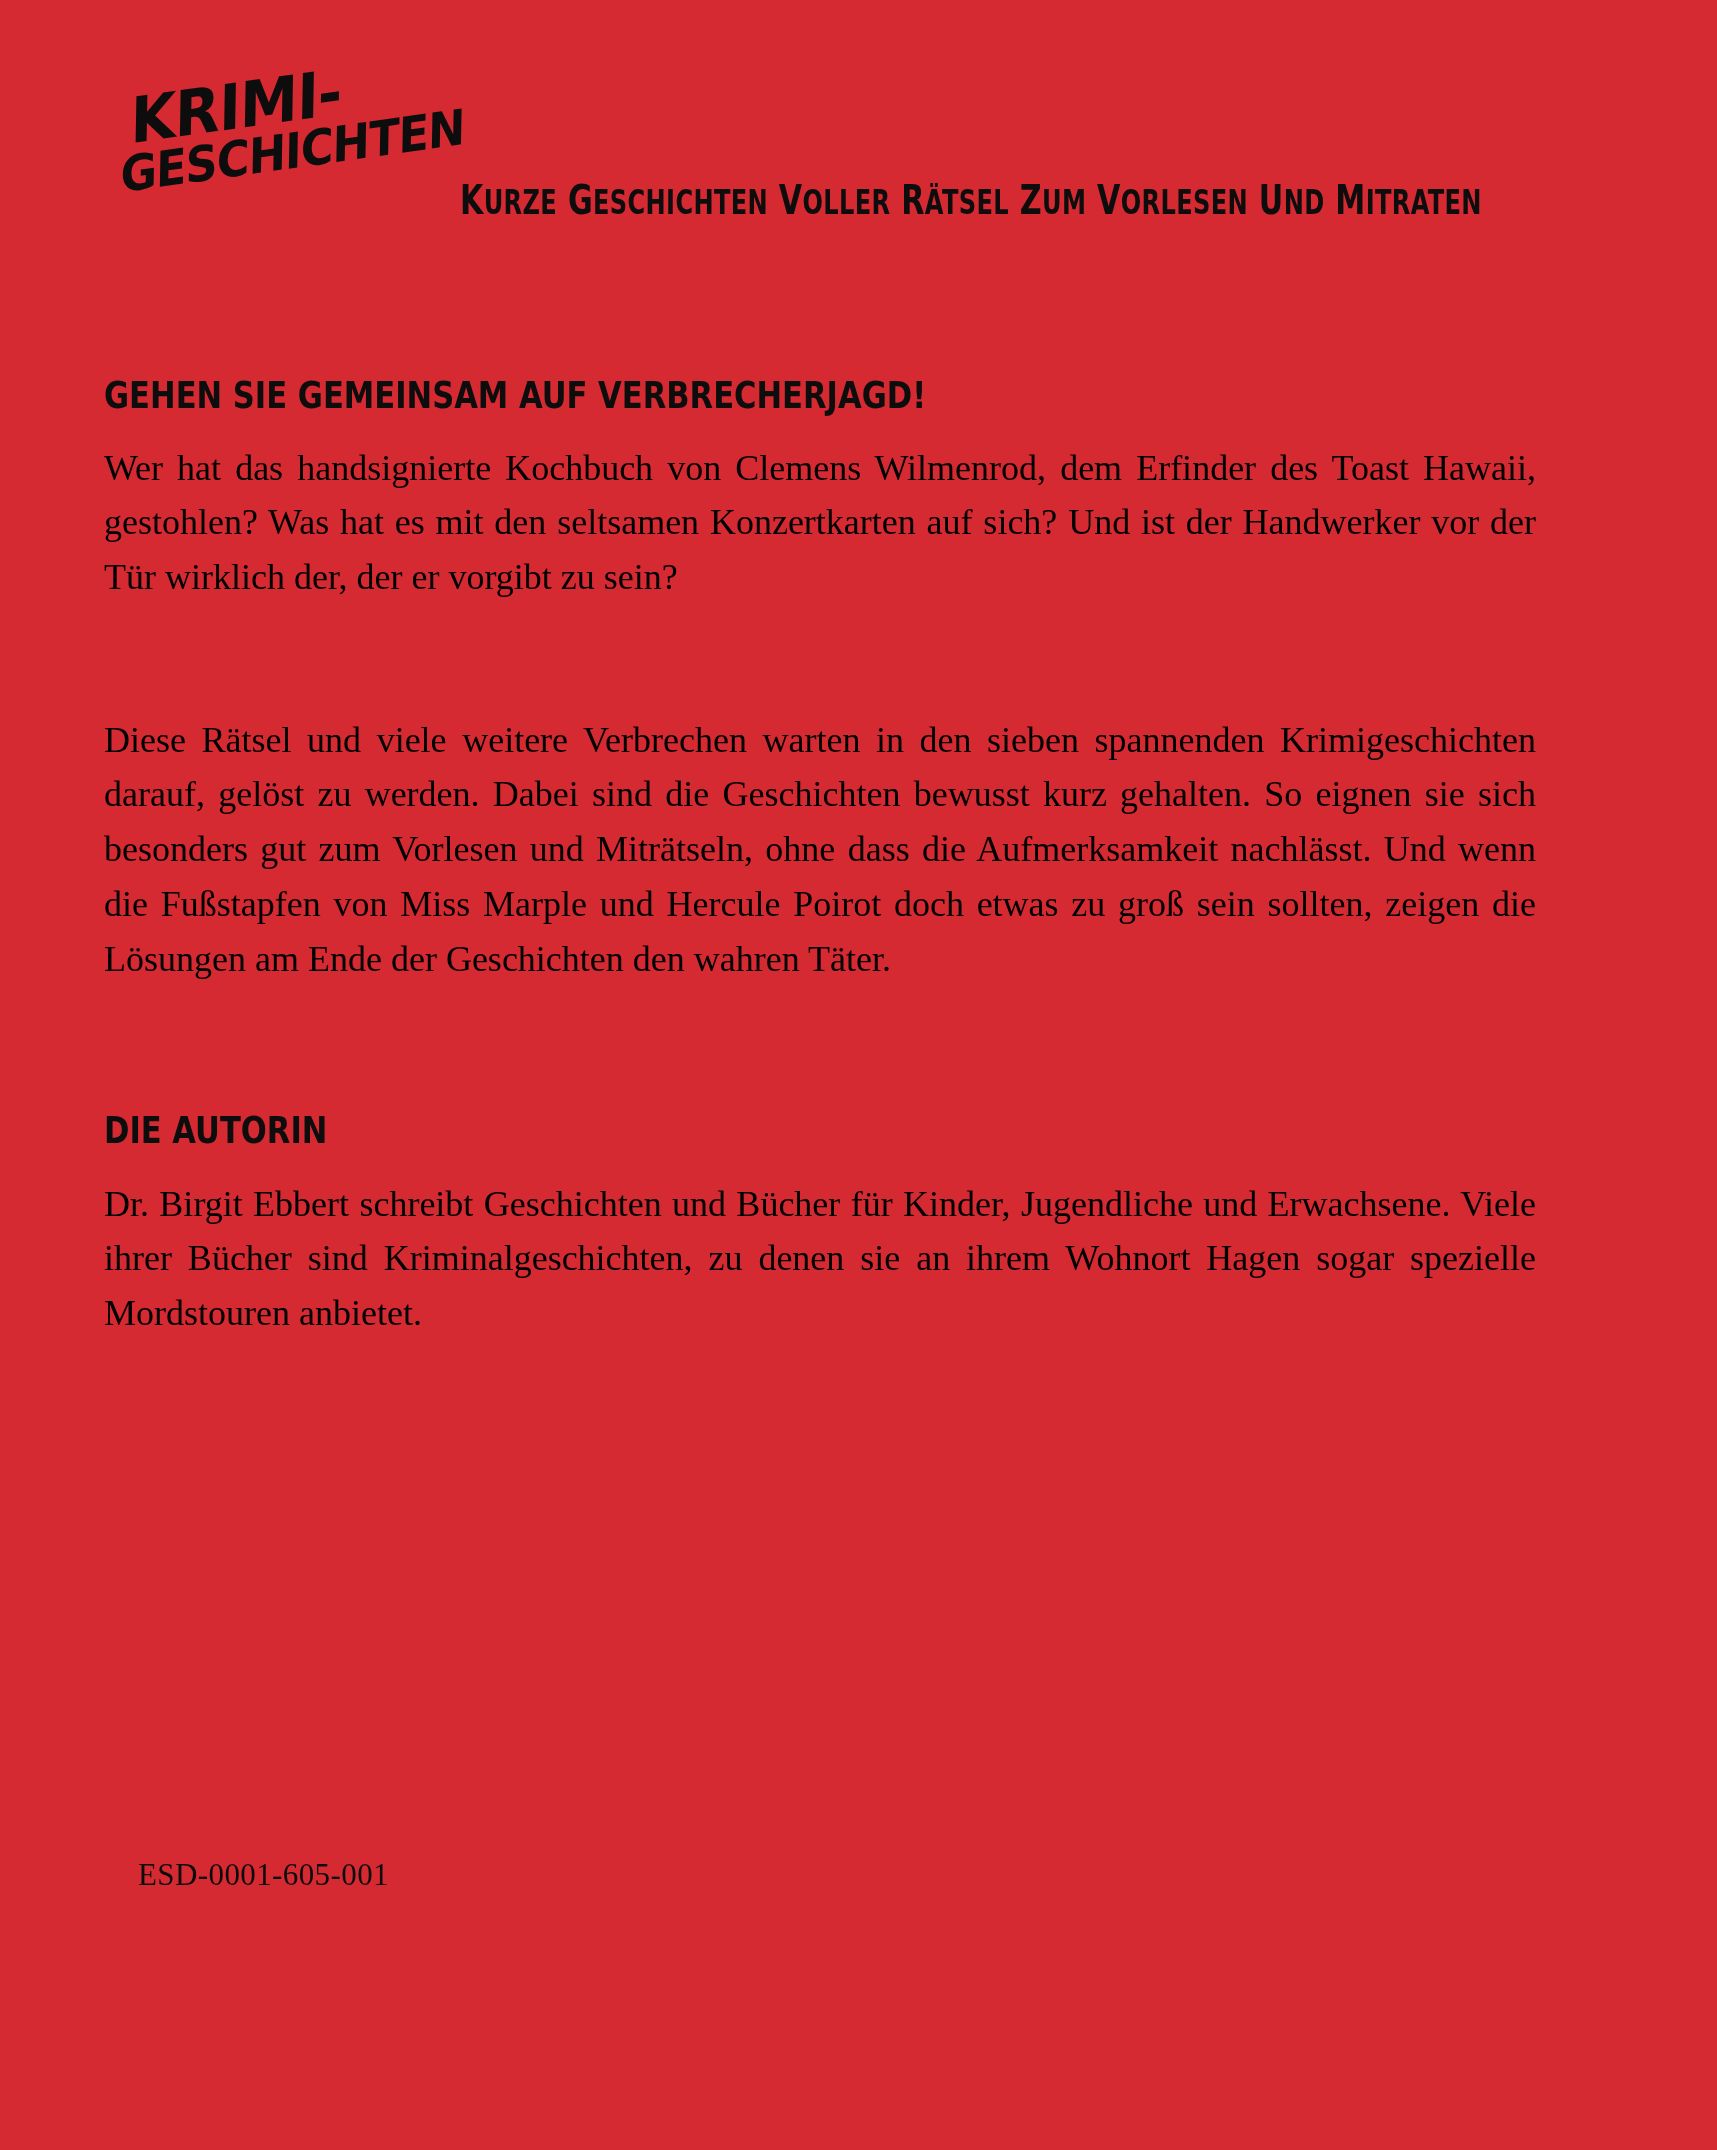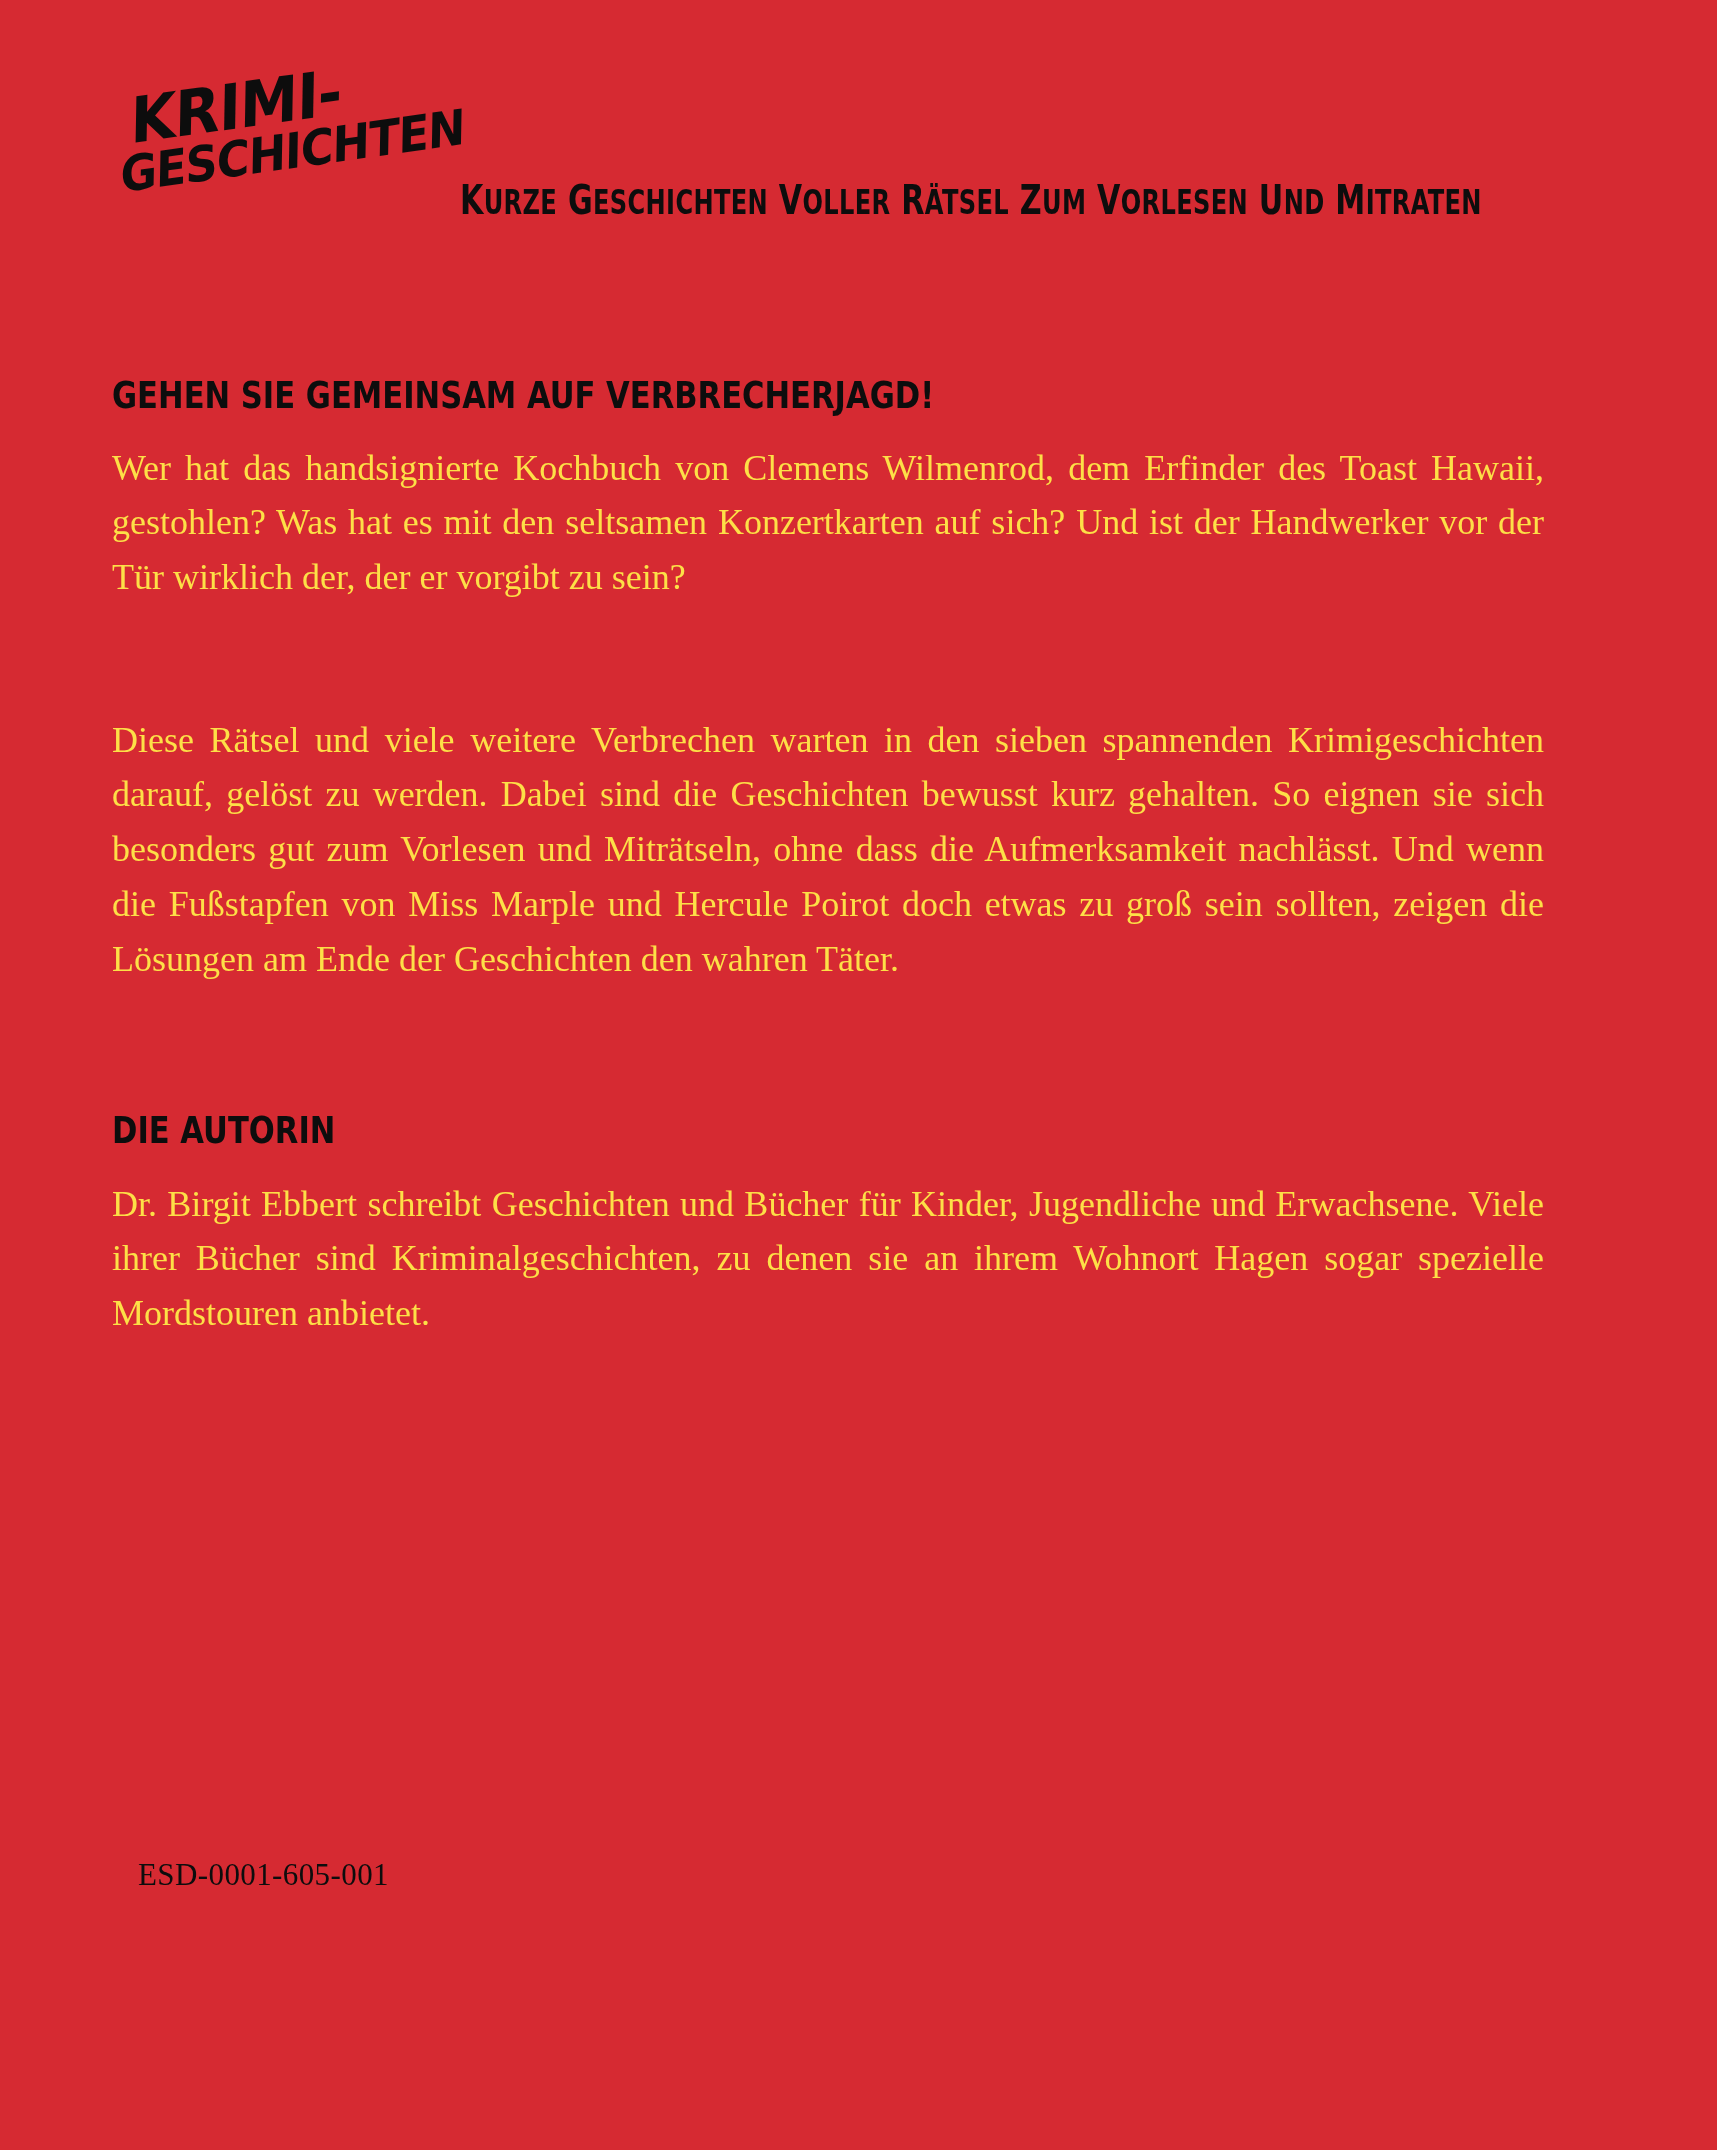--- a/index.html
+++ b/index.html
@@ -80,21 +80,21 @@
     letter-spacing: 0.4px;
   }
   .tagline .lc {
     font-size: 0.80em;
     vertical-align: baseline;
   }
 
   
   .content {
     position: absolute;
-    left: 112px;
+    left: 104px;
     top: 379px;
     width: 1432px;
   }
 
   h2.section-heading {
     margin: 0;
     font-family: "DejaVu Sans", sans-serif;
     font-weight: bold;
     font-size: 34px;
     line-height: 1.0;
@@ -103,21 +103,21 @@
     transform: scaleX(0.90) scaleY(1.10);
     transform-origin: left bottom;
     letter-spacing: 0px;
   }
 
   p.body-text {
     margin: 0;
     font-family: "Liberation Serif", serif;
     font-size: 36px;
     line-height: 1.52;
-    color: #fde047;
+    color: #000000;
     text-align: justify;
     text-justify: inter-word;
     hyphens: none;
   }
 
   .gap-after-heading { height: 27.5px; }
   .gap-para { height: 108px; }
   .gap-before-autorin { height: 129px; }
 
   .product-code {

